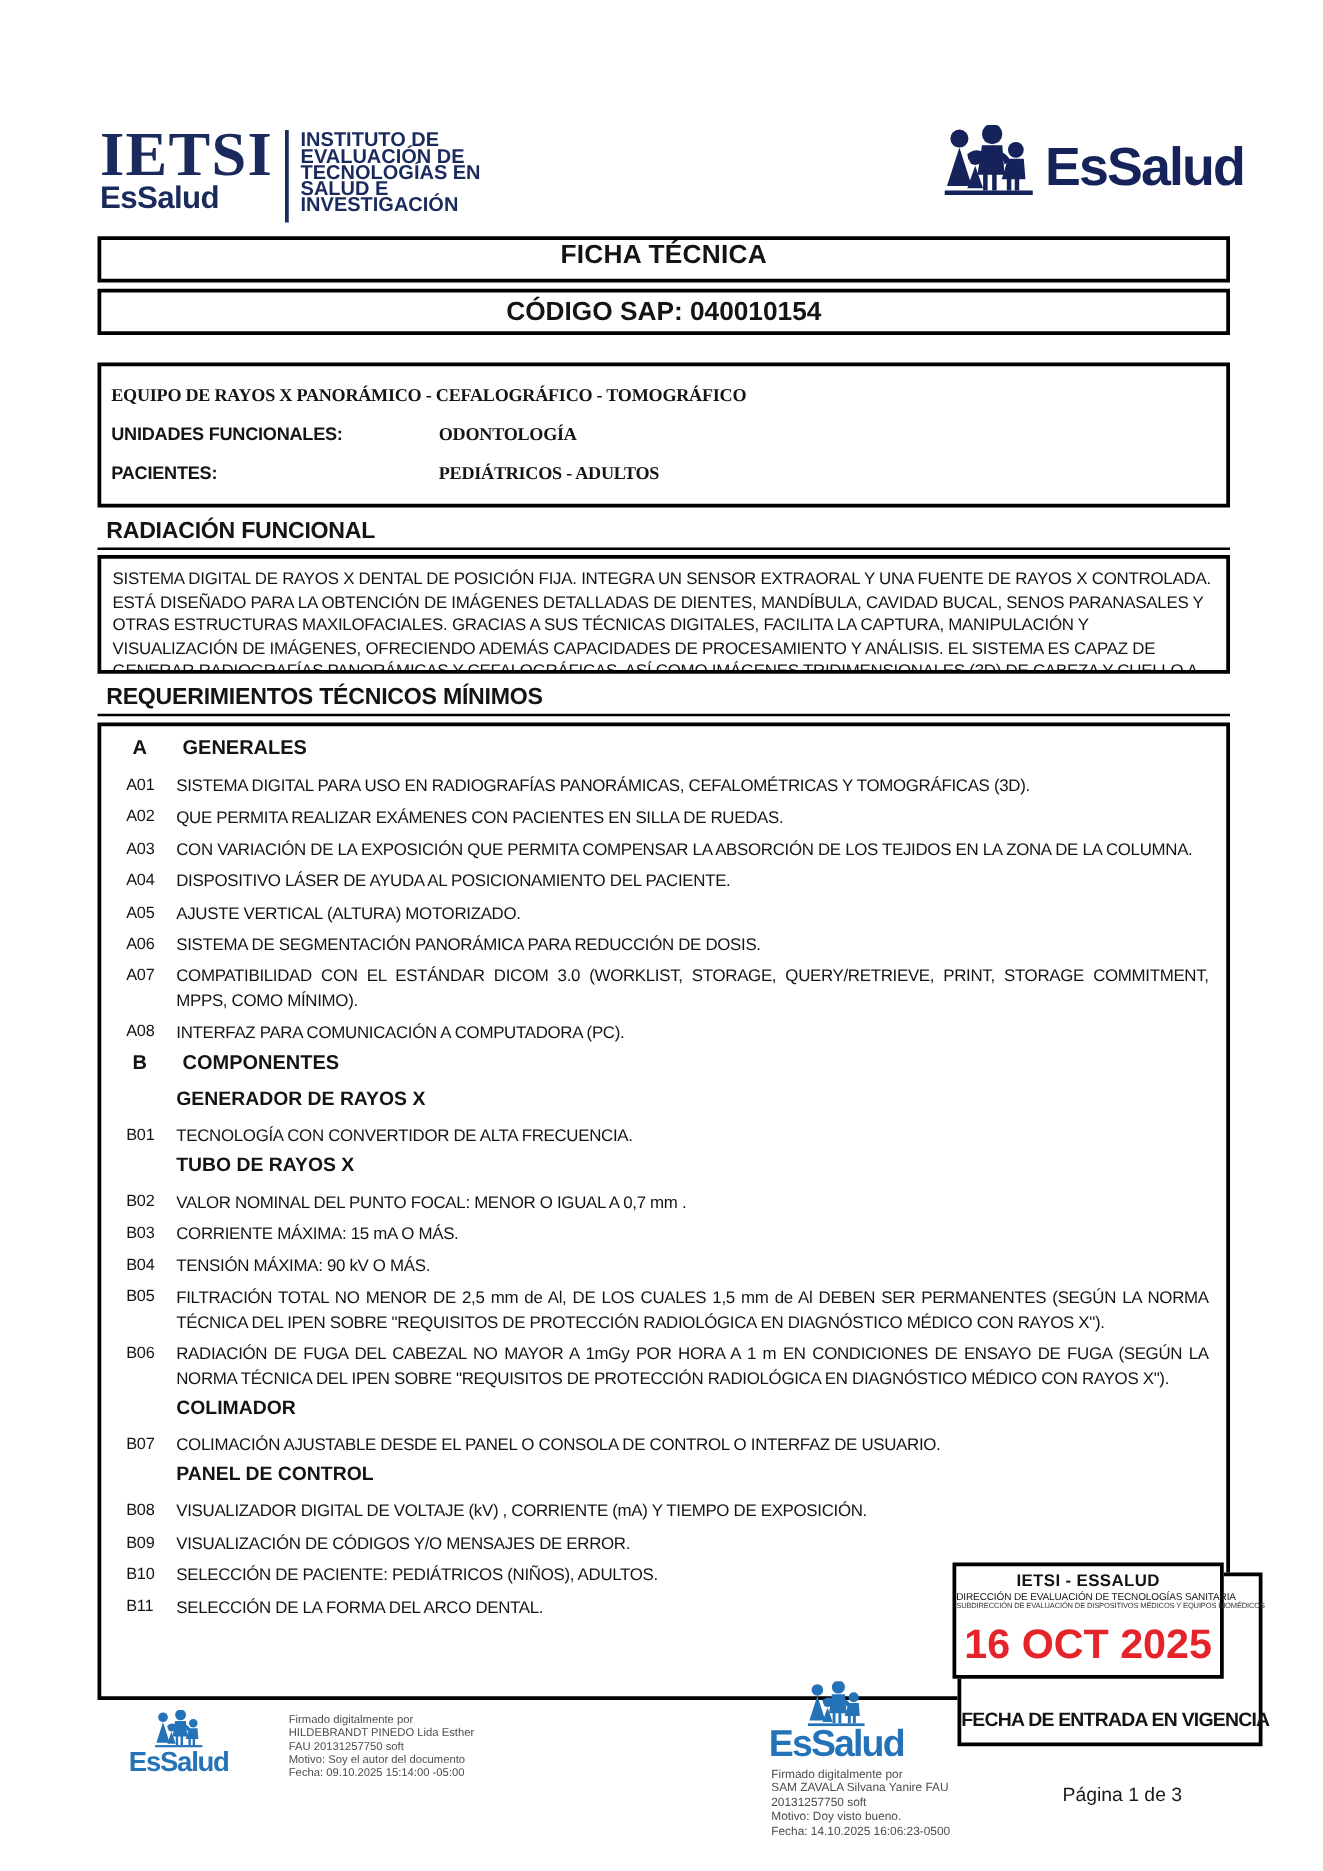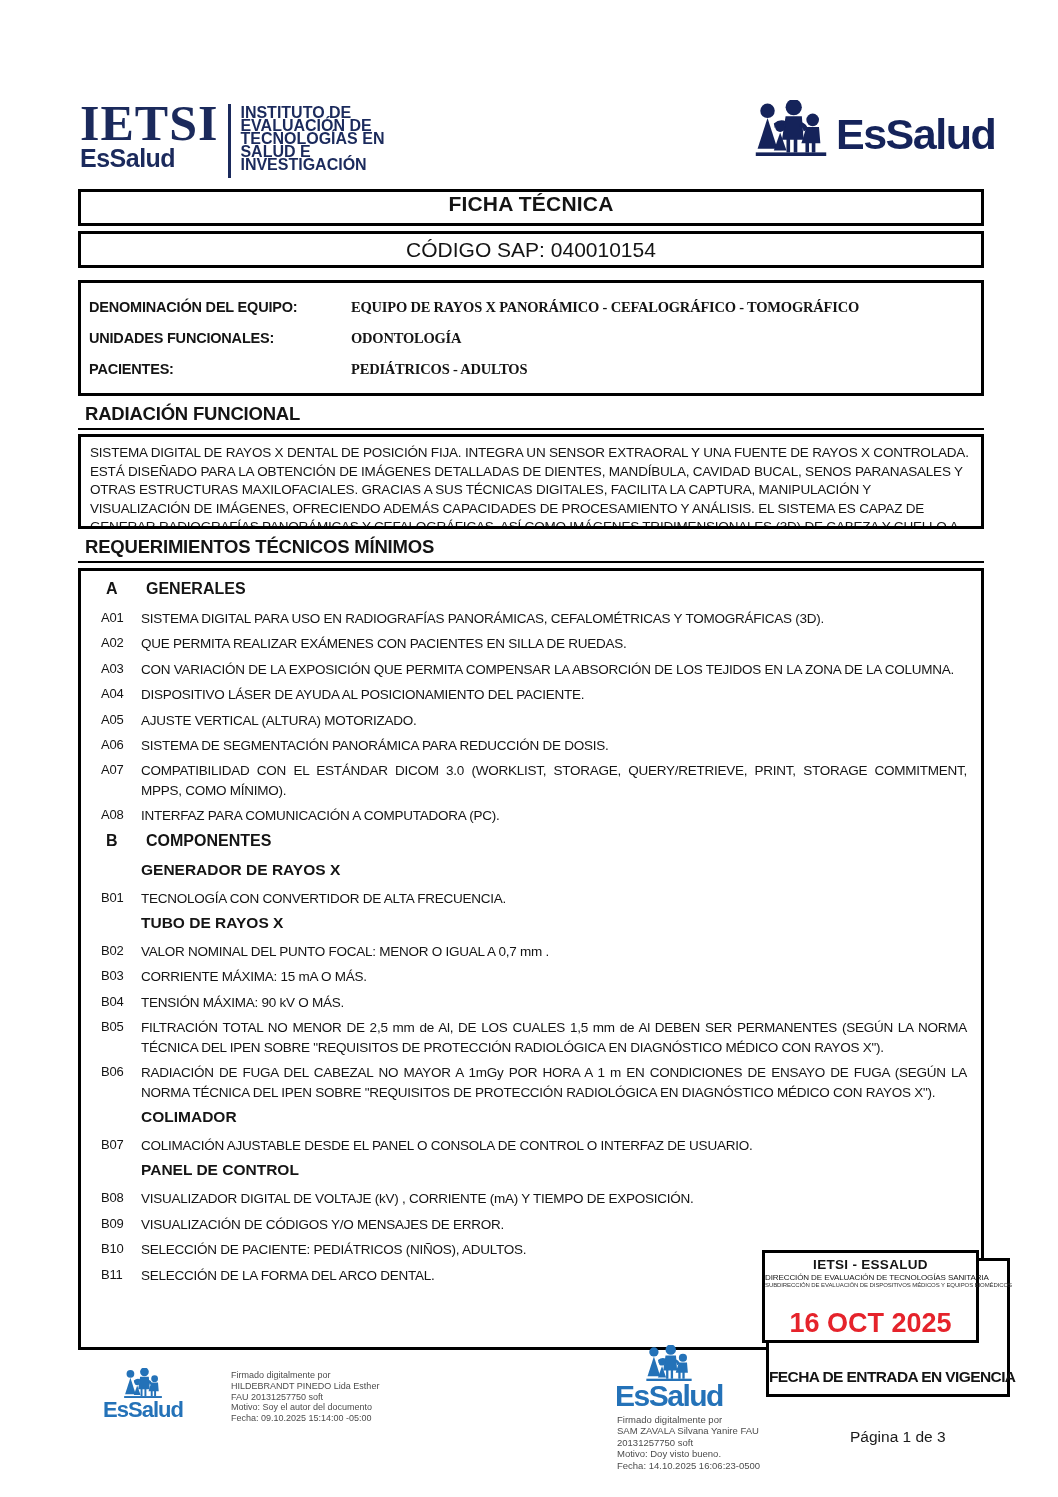--- a/index.html
+++ b/index.html
@@ -24,22 +24,22 @@
 
   .essalud-top{position:absolute;left:752px;top:100px;display:flex;align-items:flex-end;color:#15235a;}
   .essalud-top .fam{width:78px;height:56px;}
   .essalud-top .word{font-size:43px;font-weight:bold;letter-spacing:-1.5px;line-height:40px;margin-left:6px;margin-bottom:2px;}
 
   
   .main{position:absolute;left:78px;top:189px;width:906px;}
   .bigbox{border:3px solid #000;box-sizing:border-box;background:#fff;}
   .title-box{height:37px;margin-bottom:5px;display:flex;align-items:flex-start;justify-content:center;
     font-size:21px;font-weight:bold;letter-spacing:0.2px;}
-  .code-box{height:37px;margin-bottom:12px;display:flex;align-items:center;justify-content:center;
-    font-size:21px;font-weight:normal;}
+  .code-box{height:37px;margin-bottom:22px;display:flex;align-items:center;justify-content:center;
+    font-size:21px;font-weight:bold;}
   .info-box{padding:9px 10px 8px 8px;}
   .info-row{display:flex;line-height:31px;font-weight:bold;font-size:14.5px;letter-spacing:-0.2px;}
   .info-label{width:262px;flex:none;}
   .info-value{flex:1;font-family:Liberation Serif, serif;}
 
   .sec-heading{margin-top:7px;font-size:18.5px;font-weight:bold;letter-spacing:-0.2px;
     border-bottom:2.5px solid #000;padding-bottom:3px;padding-left:7px;}
   .def-box{margin-top:4px;padding:7px 9px;font-size:13.5px;line-height:18.6px;letter-spacing:-0.2px;height:95px;box-sizing:border-box;overflow:hidden;}
 
   .req-box{margin-top:5px;height:782px;overflow:hidden;padding:7px 14px 0 20px;box-sizing:border-box;}
@@ -54,21 +54,21 @@
 
   
   .stamp-outer{position:absolute;left:766px;top:1258px;width:244px;height:139px;border:3px solid #000;box-sizing:border-box;background:#fff;}
   .stamp-outer .vig{position:absolute;left:0;right:0;bottom:8px;text-align:center;font-weight:bold;
     font-size:15.5px;letter-spacing:-0.6px;white-space:nowrap;}
   .stamp-inner{position:absolute;left:762px;top:1250px;width:217px;height:93px;border:3px solid #000;box-sizing:border-box;
     background:#fff;text-align:center;padding-top:4px;}
   .stamp-org{font-weight:bold;font-size:13.5px;letter-spacing:0.3px;}
   .stamp-l1{font-weight:normal;font-size:8px;letter-spacing:-0.1px;white-space:nowrap;margin-top:1px;text-align:right;}
   .stamp-l2{font-size:6px;letter-spacing:-0.1px;white-space:nowrap;color:#333;}
-  .stamp-date{font-weight:bold;font-size:27px;color:#e5232b;letter-spacing:0;margin-top:20px;white-space:nowrap;}
+  .stamp-date{font-weight:bold;font-size:33px;color:#e5232b;letter-spacing:0;margin-top:8px;white-space:nowrap;}
 
   
   .fam-blue{color:#2472b8;}
   .sig-left{position:absolute;left:95px;top:1368px;display:flex;}
   .sig-left .logo{display:flex;flex-direction:column;align-items:center;width:96px;}
   .sig-left .fam{width:46px;height:30px;}
   .sig-left .word{font-size:22px;font-weight:bold;color:#2472b8;letter-spacing:-1px;line-height:24px;}
   .sig-left .sig-text{margin-left:40px;padding-top:2px;}
   .sig-text{font-size:9px;line-height:10.8px;color:#4c4c4c;letter-spacing:0;}
 
@@ -136,21 +136,20 @@
     <div class="bigbox title-box">
       <span>FICHA TÉCNICA</span>
     </div>
 
     <div class="bigbox code-box">
       <span>CÓDIGO SAP: 040010154</span>
     </div>
 
     <div class="bigbox info-box">
       <div class="info-row">
-        <div class="info-label">DENOMINACIÓN DEL EQUIPO:</div>
         <div class="info-value">EQUIPO DE RAYOS X PANORÁMICO - CEFALOGRÁFICO - TOMOGRÁFICO</div>
       </div>
       <div class="info-row">
         <div class="info-label">UNIDADES FUNCIONALES:</div>
         <div class="info-value">ODONTOLOGÍA</div>
       </div>
       <div class="info-row">
         <div class="info-label">PACIENTES:</div>
         <div class="info-value">PEDIÁTRICOS - ADULTOS</div>
       </div>

